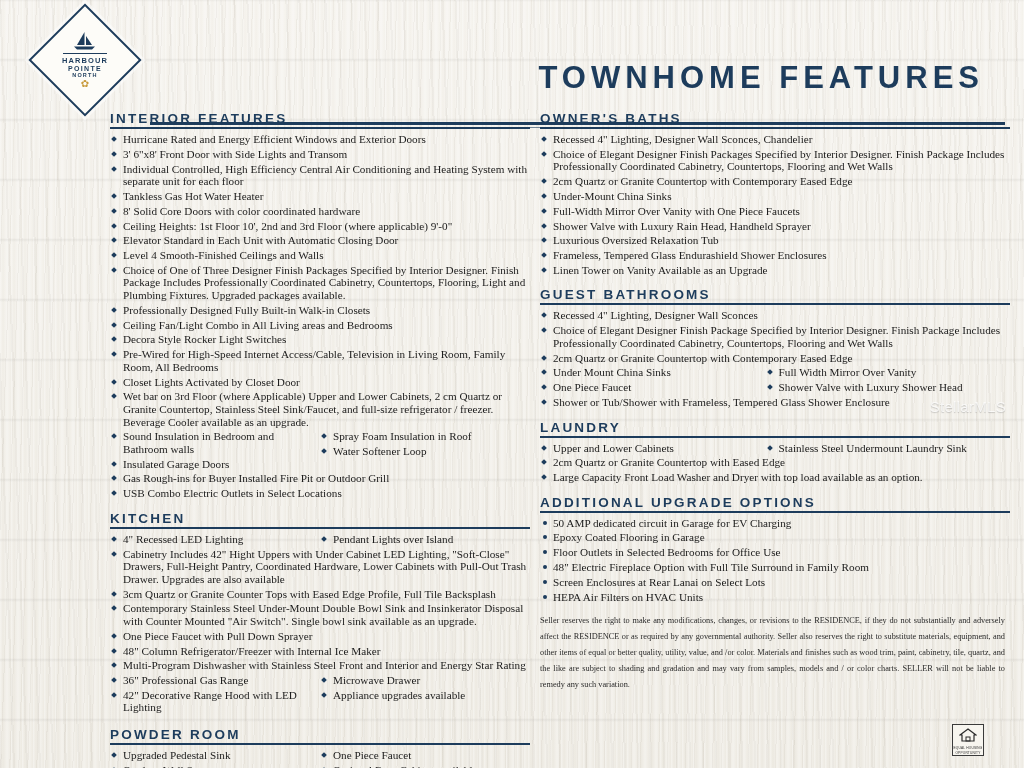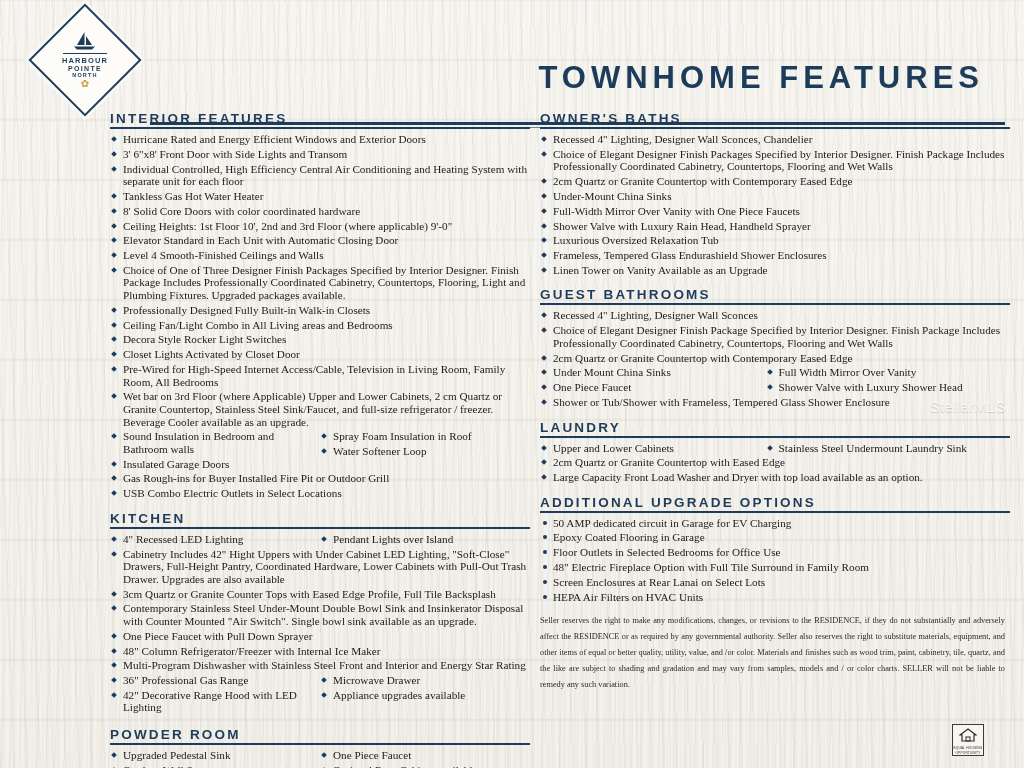--- a/index.html
+++ b/index.html
@@ -211,22 +211,22 @@
         <li><span class="dia"></span><span>Individual Controlled, High Efficiency Central Air Conditioning and Heating System with separate unit for each floor</span></li>
         <li><span class="dia"></span><span>Tankless Gas Hot Water Heater</span></li>
         <li><span class="dia"></span><span>8' Solid Core Doors with color coordinated hardware</span></li>
         <li><span class="dia"></span><span>Ceiling Heights: 1st Floor 10', 2nd and 3rd Floor (where applicable) 9'-0"</span></li>
         <li><span class="dia"></span><span>Elevator Standard in Each Unit with Automatic Closing Door</span></li>
         <li><span class="dia"></span><span>Level 4 Smooth-Finished Ceilings and Walls</span></li>
         <li><span class="dia"></span><span>Choice of One of Three Designer Finish Packages Specified by Interior Designer. Finish Package Includes Professionally Coordinated Cabinetry, Countertops, Flooring, Light and Plumbing Fixtures. Upgraded packages available.</span></li>
         <li><span class="dia"></span><span>Professionally Designed Fully Built-in Walk-in Closets</span></li>
         <li><span class="dia"></span><span>Ceiling Fan/Light Combo in All Living areas and Bedrooms</span></li>
         <li><span class="dia"></span><span>Decora Style Rocker Light Switches</span></li>
+        <li><span class="dia"></span><span>Pre-Wired for High-Speed Internet Access/Cable, Television in Living Room, Family Room, All Bedrooms</span></li>
         <li><span class="dia"></span><span>Closet Lights Activated by Closet Door</span></li>
-        <li><span class="dia"></span><span>Pre-Wired for High-Speed Internet Access/Cable, Television in Living Room, Family Room, All Bedrooms</span></li>
         <li><span class="dia"></span><span>Wet bar on 3rd Floor (where Applicable) Upper and Lower Cabinets, 2 cm Quartz or Granite Countertop, Stainless Steel Sink/Faucet, and full-size refrigerator / freezer. Beverage Cooler available as an upgrade.</span></li>
       </ul>
       <div class="two-col">
         <ul class="items">
           <li><span class="dia"></span><span>Sound Insulation in Bedroom and Bathroom walls</span></li>
           <li><span class="dia"></span><span>Insulated Garage Doors</span></li>
         </ul>
         <ul class="items">
           <li><span class="dia"></span><span>Spray Foam Insulation in Roof</span></li>
           <li><span class="dia"></span><span>Water Softener Loop</span></li>

